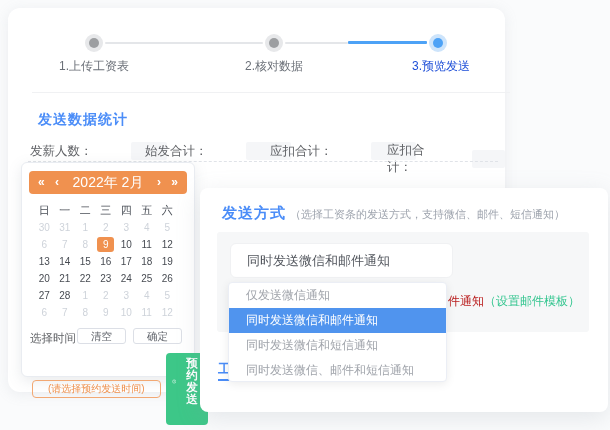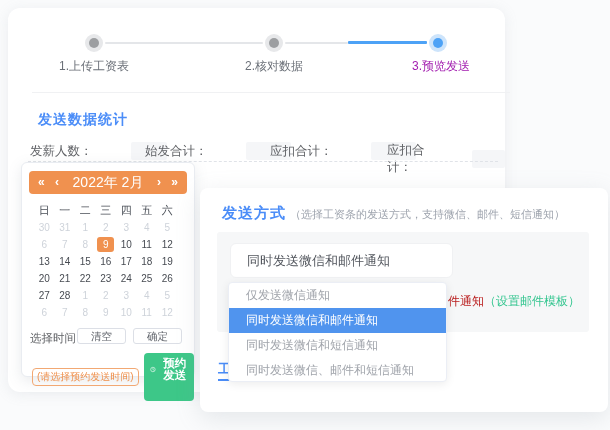--- a/index.html
+++ b/index.html
@@ -13,21 +13,21 @@
   
   .step-dot { position:absolute; top:26px; width:18px; height:18px; border-radius:50%; }
   .step-dot .inner { position:absolute; left:4px; top:4px; width:10px; height:10px; border-radius:50%; }
   .dot-gray { background:#e7e8ea; }
   .dot-gray .inner { background:#9c9ea1; }
   .dot-blue { background:#cde4fb; }
   .dot-blue .inner { background:#4da2f6; }
   .step-line { position:absolute; top:34px; height:2px; background:#e4e6e9; border-radius:1px; }
   .step-line.blue { height:3px; top:33px; background:#4da2f6; }
   .step-label { position:absolute; top:50px; font-size:12px; color:#6b7078; text-align:center; }
-  .step-label.active { color:#a21caf; }
+  .step-label.active { color:#1d4ed8; }
 
   .divider { position:absolute; left:24px; top:84px; width:478px; height:1px; background:#f0f1f3; }
 
   
   .stats-title { position:absolute; left:30px; top:103px; font-size:14px; font-weight:bold; color:#4b8df8; letter-spacing:1px; }
   .stat-group { position:absolute; top:134px; display:flex; align-items:center;gap:35px; }
   .stat-label { font-size:12.5px; color:#606266; }
   .stat-box { margin-left:3px; height:18px; background:#f5f6f8; border-radius:2px; }
 
   .dashed-divider { position:absolute; left:28px; top:161px; width:470px; border-top:1px dashed #e0e3e8; z-index:2; }
@@ -46,21 +46,21 @@
   .cell { width:17px; height:15px; margin:auto; display:flex; align-items:center; justify-content:center;
     font-size:10px; color:#474b52; border-radius:3px; cursor:pointer; }
   .cell.muted { color:#ced3da; }
   .cell.selected { background:#f0914f; color:#fff; }
   .cal-footer-label { position:absolute; left:8px; top:168px; font-size:11.5px; color:#606266; }
   .cal-btns { position:absolute; right:12px; top:165px; display:flex; gap:7px; }
   .mini-btn { font-size:10.5px; color:#60646b; background:#fff; border:1px solid #dcdfe6; border-radius:3px;
     padding:1px 13px; line-height:12px; cursor:pointer; }
   .schedule-row { position:absolute; left:10px; top:190px; display:flex; gap:5px; align-items:center; }
   .schedule-hint { border:1px solid #f2a873; color:#ef914e; font-size:10px; border-radius:4px;
-    padding:3px 4px; line-height:10px; white-space:nowrap; }
+    padding:3px 15px; line-height:10px; white-space:nowrap; }
   .schedule-btn { background:#3dc788; color:#fff; font-size:11.5px; font-weight:bold; border:none;
     border-radius:4px; padding:4px 7px 20px 6px; display:flex; align-items:center; gap:7px; cursor:pointer; line-height:12px; }
 
   
   .panel { position:absolute; left:200px; top:188px; width:408px; height:224px; background:#fff;
     border-radius:8px; box-shadow:0 6px 24px rgba(140,150,160,.20); z-index:8; }
   .panel-head { position:absolute; left:22px; top:16px; display:flex; align-items:baseline; }
   .panel-title { font-size:15px; font-weight:bold; color:#4b8df8; letter-spacing:1px; }
   .panel-caption { margin-left:4px; font-size:11px; color:#9da3ad; }
   .gray-area { position:absolute; left:17px; top:44px; width:372px; height:100px; background:#f6f7f8; border-radius:3px; }

